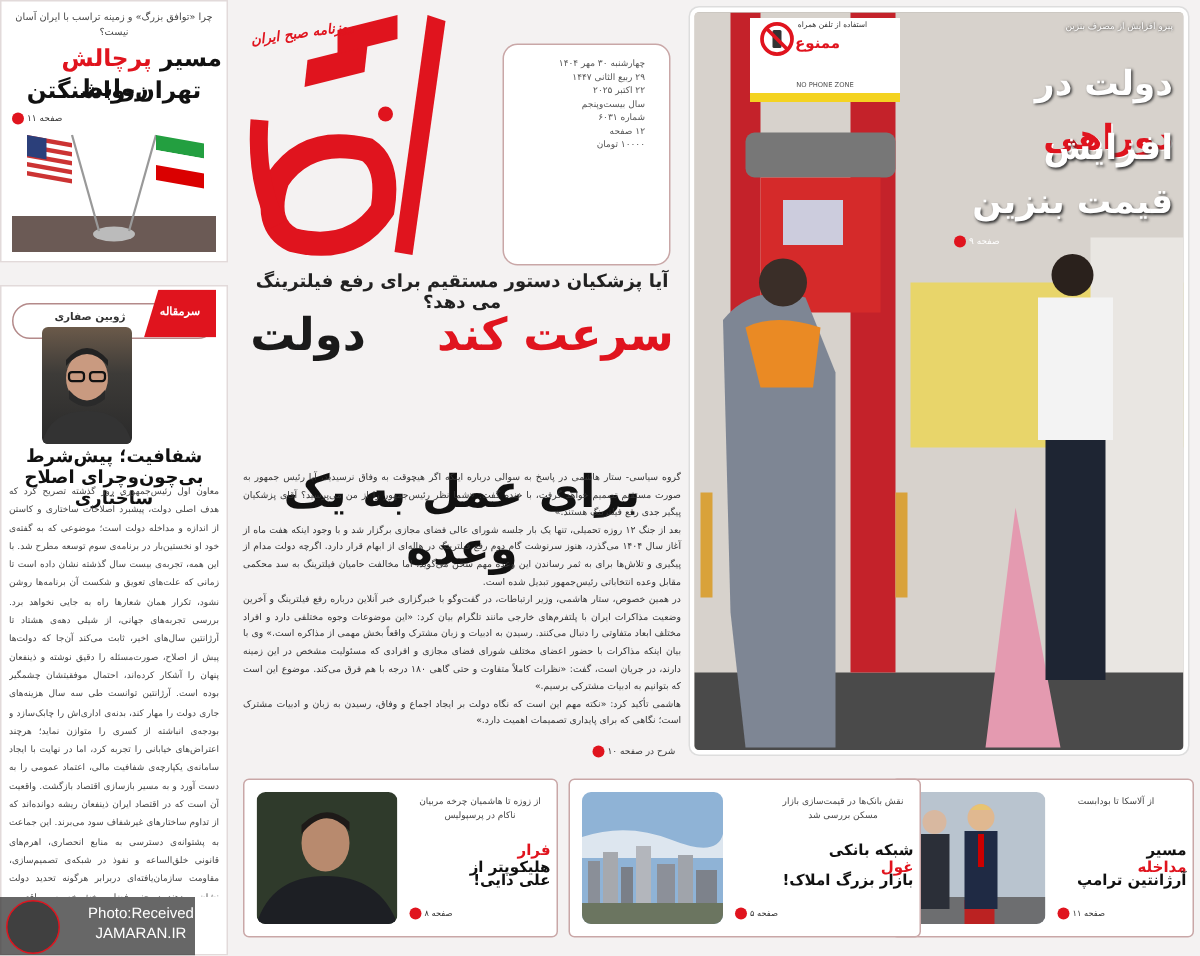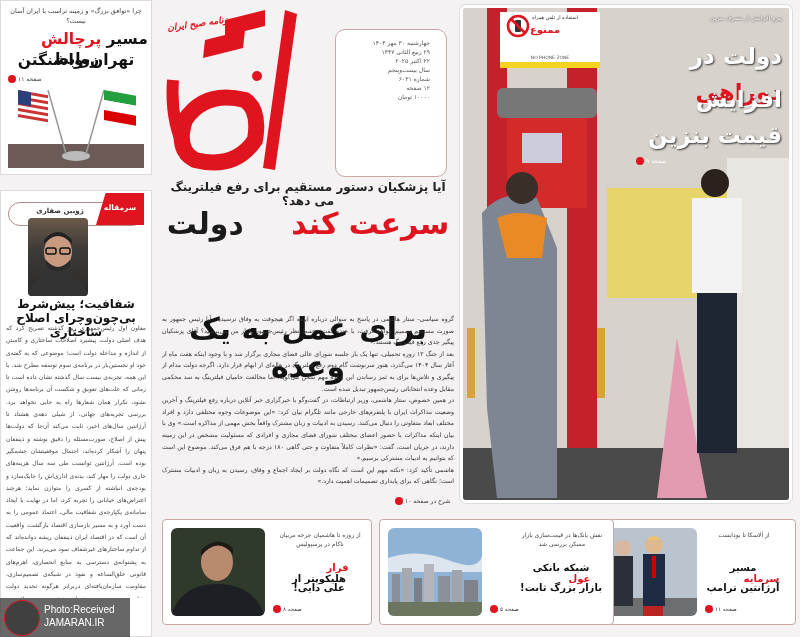--- a/index.html
+++ b/index.html
@@ -34,21 +34,21 @@
   #kicker { left:160px; top:180px; width:296px; text-align:center; font-size:12px; font-weight:bold; color:#222; }
   #head1 { left:160px; top:205px; width:296px; text-align:center; font-size:30px; font-weight:900; line-height:38px; }
   #head2 { left:160px; top:262px; width:296px; text-align:center; font-size:30px; font-weight:900; line-height:38px; color:#111;margin-top:48px; }
   #body { left:162px; top:313px; width:292px; font-size:6.2px; line-height:11.6px; text-align:justify; color:#333; }
   #body p { margin:0; }
   #body-more { left:395px; top:497px; font-size:6px; color:#333; }
 
   
   #col { left:0; top:190px; width:152px; height:447px; background:#fff; border:1px solid #e2dada; box-sizing:border-box; }
   #col-pill { left:8px; top:202px; width:136px; height:24px; border:1.5px solid #b48a8a; border-radius:12px; background:#fff; box-sizing:border-box; }
-  #col-tag { left:96px; top:193px; width:48px; height:32px; background:#e0141e; color:#fff; font-size:7.5px; font-weight:bold; text-align:center; line-height:30px; clip-path:polygon(20% 0,100% 0,100% 100%,0 100%); }
+  #col-tag { left:96px; top:193px; width:48px; height:32px; background:#e0141e; color:#fff; font-size:7.5px; font-weight:bold; text-align:center; line-height:30px; clip-path:polygon(20% 0,100% 0,100% 100%,0 100%);font-family:Liberation Serif, serif; }
   #col-author { left:30px; top:207px; width:60px; text-align:center; font-size:7px; font-weight:bold; color:#333; }
   #col-photo { left:28px; top:218px; width:60px; height:78px; background:linear-gradient(180deg,#6b5a4a 0%,#3d3b38 40%,#2a2a2a 100%); border-radius:4px; overflow:hidden; }
   #col-title { left:4px; top:297px; width:144px; text-align:center; font-size:12px; font-weight:bold; line-height:14px; color:#111; }
   #col-body { left:6px; top:322px; width:140px; font-size:6px; line-height:12.3px; text-align:justify; color:#444; }
 
   
   #hero { left:460px; top:5px; width:332px; height:498px; border:3px solid #fff; box-sizing:border-box; border-radius:6px; overflow:hidden; background:#c9c4bf; box-shadow:0 0 0 1px #ddd; }
   #hero-kicker { left:664px; top:14px; width:118px; text-align:right; font-size:6px; color:#fff; text-shadow:0 0 2px #000; }
   #hero-t1 { left:600px; top:38px; width:182px; text-align:right; font-size:23px; font-weight:900; color:#fff; text-shadow:1px 1px 2px #333; line-height:36px; }
   #hero-t2 { left:600px; top:84px; width:182px; text-align:right; font-size:23px; font-weight:900; color:#fff; text-shadow:1px 1px 2px #333; line-height:30px; }
@@ -56,32 +56,32 @@
   #hero-page { left:636px; top:157px; font-size:6px; color:#fff; }
   #nophone { left:500px; top:12px; width:100px; height:50px; background:#fff; border-bottom:6px solid #f4d321; }
   #nophone-small { left:512px; top:14px; width:86px; font-size:5px; text-align:center; color:#333; }
   #nophone-big { left:530px; top:24px; font-size:10px; color:#e0141e; font-weight:bold; }
   #nophone-en { left:500px; top:55px; width:100px; text-align:center; font-size:4.5px; color:#555; direction:ltr; }
 
   
   .teaser { position:absolute; top:519px; height:106px; background:#fff; border:1.5px solid #c9a7a7; border-radius:4px; box-sizing:border-box; }
   .teaser .pic { position:absolute; left:8px; top:8px; width:94px; height:88px; border-radius:6px; overflow:hidden; }
   .teaser .kick { position:absolute; right:6px; top:10px; width:90px; text-align:center; font-size:6px; line-height:9px; color:#444; }
-  .teaser .t1, .teaser .t2 { position:absolute; right:4px; width:96px; text-align:center; font-size:10px; font-weight:900; color:#111; }
+  .teaser .t1, .teaser .t2 { position:absolute; right:4px; width:96px; font-size:10px; font-weight:900; color:#111; }
   .teaser .t1 { top:42px; } .teaser .t2 { top:62px; }
   .teaser .pg { position:absolute; left:110px; top:85px; font-size:5.5px; color:#333; }
 
   #t-trump { left:594px; width:202px; }
   #t-bank { left:379px; width:235px; }
   #t-daei { left:162px; width:210px; }
 
   
   #wm { left:0; top:598px; width:130px; height:39px; background:rgba(60,60,60,0.78); }
   #wm-logo { left:4px; top:600px; width:34px; height:34px; border-radius:50%; border:1.5px solid #e0141e; background:rgba(60,60,60,0.9); }
-  #wm-1, #wm-2 { left:44px; font-size:10px; color:#fff; direction:ltr; text-align:left; width:100px; font-family:"Liberation Sans", sans-serif; }
+  #wm-1, #wm-2 { left:44px; font-size:10px; color:#fff; direction:ltr; text-align:center; width:100px; font-family:"Liberation Sans", sans-serif; }
   #wm-1 { top:604px; } #wm-2 { top:617px; }
 </style>
 </head>
 <body>
 
 <div id="tl-box" class="abs"></div>
 <div id="tl-kicker" class="abs">چرا «توافق بزرگ» و زمینه تراسب با ایران آسان نیست؟</div>
 <div id="tl-title1" class="abs"><span>مسیر </span><span class="red">پرچالش</span><span> روابط</span></div>
 <div id="tl-title2" class="abs">تهران-واشنگتن</div>
 <div id="tl-page" class="abs"><span>صفحه ۱۱</span><span class="pagedot"></span></div>
@@ -202,21 +202,21 @@
       <rect x="40" y="72" width="20" height="16" fill="#b22"></rect>
       <rect x="10" y="28" width="20" height="50" fill="#2b2f38"></rect>
       <circle cx="20" cy="20" r="8" fill="#d8b8a0"></circle>
       <rect x="40" y="26" width="22" height="52" fill="#1f2a44"></rect>
       <rect x="49" y="28" width="4" height="22" fill="#c00"></rect>
       <circle cx="51" cy="17" r="9" fill="#e0b890"></circle>
       <path d="M44 12 Q51 4 58 12 Z" fill="#e8c470"></path>
     </svg>
   </div>
   <div class="kick">از آلاسکا تا بودابست</div>
-  <div class="t1"><span>مسیر </span><span class="red">سرمایه</span></div>
+  <div class="t1"><span>مسیر </span><span class="red">مداخله</span></div>
   <div class="t2">آرژانتین ترامپ</div>
   <div class="pg"><span>صفحه ۱۱</span><span class="pagedot"></span></div>
 </div>
 
 <div id="t-bank" class="teaser">
   <div class="pic">
     <svg width="94" height="88" viewBox="0 0 94 88">
       <rect width="94" height="88" fill="#8fb3d6"></rect>
       <path d="M0 30 Q30 20 60 32 T94 28 L94 44 L0 44 Z" fill="#dde6ef"></path>
       <rect x="4" y="46" width="8" height="30" fill="#8a8f98"></rect>
@@ -224,21 +224,21 @@
       <rect x="26" y="50" width="8" height="26" fill="#7a7f88"></rect>
       <rect x="36" y="36" width="10" height="40" fill="#b3b6bc"></rect>
       <rect x="50" y="48" width="12" height="28" fill="#8c9099"></rect>
       <rect x="64" y="42" width="10" height="34" fill="#a0a4ab"></rect>
       <rect x="76" y="52" width="14" height="24" fill="#7d828b"></rect>
       <rect y="74" width="94" height="14" fill="#6b7560"></rect>
     </svg>
   </div>
   <div class="kick">نقش بانک‌ها در قیمت‌سازی بازار مسکن بررسی شد</div>
   <div class="t1"><span>شبکه بانکی </span><span class="red">غول</span></div>
-  <div class="t2">بازار بزرگ ثابت!</div>
+  <div class="t2">بازار بزرگ املاک!</div>
   <div class="pg"><span>صفحه ۵</span><span class="pagedot"></span></div>
 </div>
 
 <div id="t-daei" class="teaser">
   <div class="pic">
     <svg width="94" height="88" viewBox="0 0 94 88">
       <rect width="94" height="88" fill="#2f3a2b"></rect>
       <ellipse cx="46" cy="34" rx="16" ry="19" fill="#b88a6e"></ellipse>
       <path d="M30 28 Q46 8 62 26 L62 20 Q46 6 30 22 Z" fill="#1e1a18"></path>
       <path d="M0 88 Q10 56 46 56 Q82 56 94 88 Z" fill="#1d1f24"></path>

